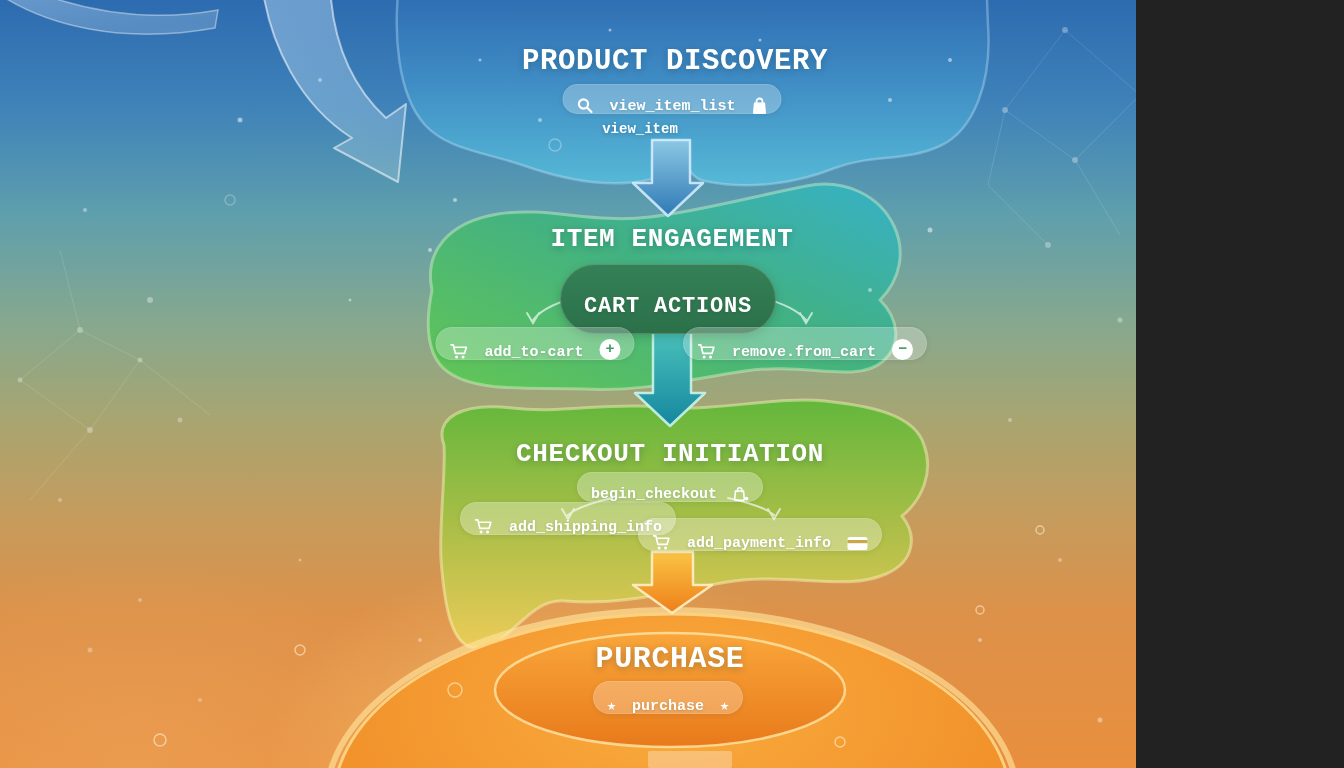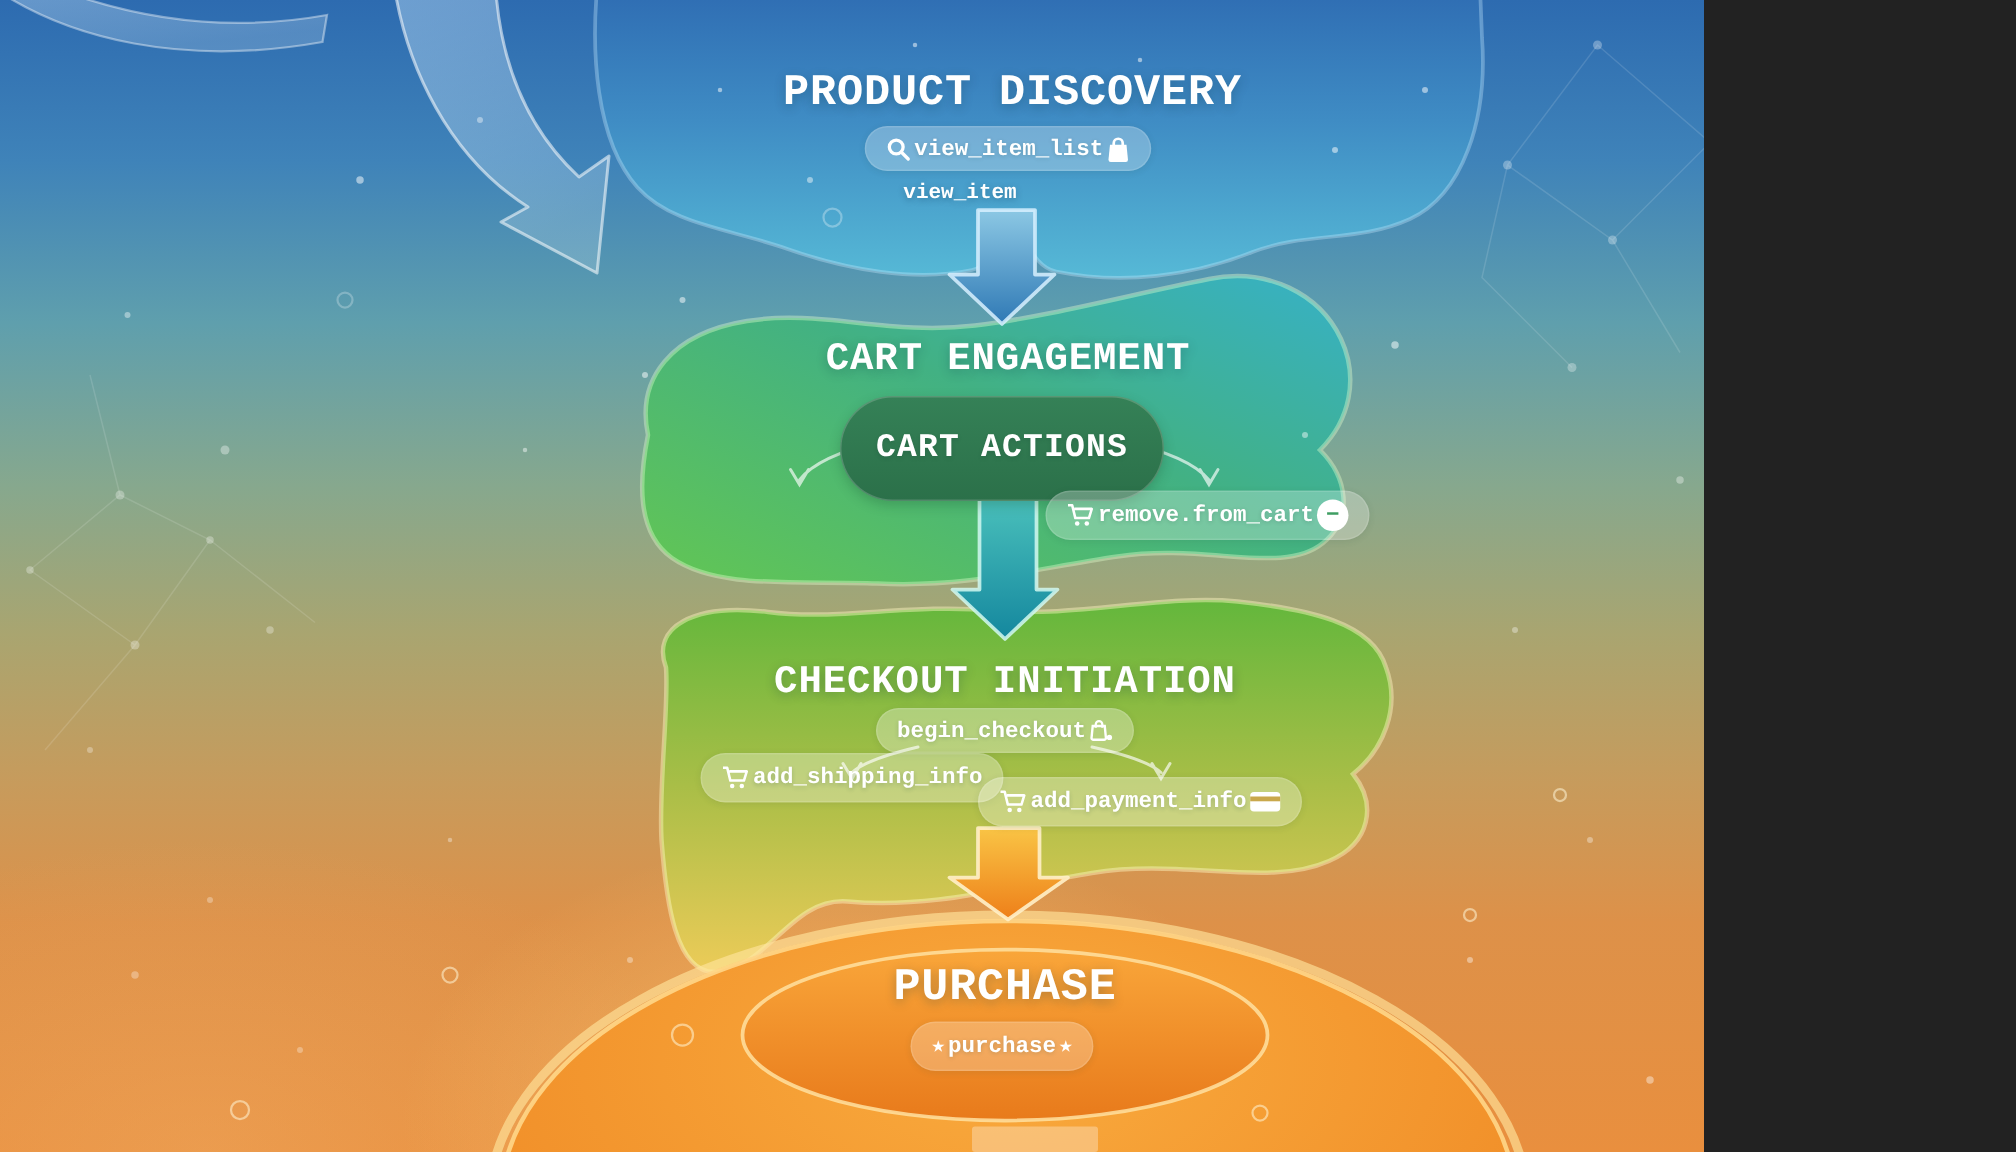--- a/index.html
+++ b/index.html
@@ -10,21 +10,21 @@
       radial-gradient(430px 270px at 50% 97%, rgba(255,216,130,0.55), rgba(255,216,130,0) 70%),
       radial-gradient(500px 300px at 12% 100%, rgba(240,180,110,0.35), rgba(240,180,110,0) 70%),
       linear-gradient(180deg,#2d6bb0 0%,#3f83b9 14%,#5f9fad 28%,#86a88e 42%,#a9a570 55%,#c79b5c 68%,#dd9149 80%,#e98f3e 100%);
   }
   #art{position:absolute;left:0;top:0;}
   .title{
     position:absolute;transform:translateX(-50%);color:#fff;font-weight:bold;
     white-space:nowrap;letter-spacing:0.6px;text-shadow:0 2px 7px rgba(10,50,60,0.28);
   }
   .pill{
-    position:absolute;transform:translateX(-50%);display:flex;align-items:center;gap:2px;
+    position:absolute;transform:translateX(-50%);display:flex;align-items:flex-end;gap:16px;
     background:rgba(255,255,255,0.27);border-radius:999px;color:#fff;white-space:nowrap;
     box-shadow:0 1px 5px rgba(30,60,50,0.10), inset 0 0 0 1px rgba(255,255,255,0.12);
     text-shadow:0 1px 3px rgba(20,60,50,0.20);
   }
   .pill .lbl{line-height:1;}
   .p-std{height:33px;padding:0 14px;font-size:15px;font-weight:600;}
   .p-view{height:30px;padding:0 14px;font-size:15px;font-weight:600;top:84px;left:672px;}
   .p-begin{height:30px;padding:0 14px;font-size:15px;font-weight:600;top:472px;left:670px;background:rgba(255,255,255,0.30);}
   .p-cart-actions{
     height:38px;padding:16px 24px;font-size:22px;font-weight:bold;letter-spacing:0.8px;
@@ -205,26 +205,35 @@
     </svg>
     <span class="lbl">view_item_list</span>
     <svg class="ic" width="16" height="17" viewBox="0 0 16 17">
       <path d="M2.5,5.5 h11 l1,10 a1.5,1.5 0 0 1 -1.5,1.5 h-10 a1.5,1.5 0 0 1 -1.5,-1.5 Z" fill="#fff"></path>
       <path d="M5,7 V4.5 a3,3 0 0 1 6,0 V7" fill="none" stroke="#fff" stroke-width="1.8"></path>
     </svg>
   </div>
 
   <div class="subtext" style="left:640px;top:121px;">view_item</div>
 
-  <div class="title" style="left:672px;top:224px;font-size:26px;">CART ENGAGEMENT</div>
+  <div class="title" style="left:672px;top:224px;font-size:26px;">ITEM ENGAGEMENT</div>
 
   <div class="pill p-cart-actions">
     <span class="lbl">CART ACTIONS</span>
   </div>
 
+  <div class="pill p-std" style="left:535px;top:327px;">
+    <svg class="ic" width="19" height="17" viewBox="0 0 20 18">
+      <path d="M1,2 H4 L6.2,11 H15.8 L17.8,4.5 H5.5" fill="none" stroke="#fff" stroke-width="1.8" stroke-linejoin="round"></path>
+      <circle cx="7.5" cy="14.8" r="1.6" fill="#fff"></circle>
+        <circle cx="14.3" cy="14.8" r="1.6" fill="#fff"></circle>
+    </svg>
+    <span class="lbl">add_to-cart</span>
+    <span class="circle-ic">+</span>
+  </div>
 
   <div class="pill p-std" style="left:805px;top:327px;">
     <svg class="ic" width="19" height="17" viewBox="0 0 20 18">
       <path d="M1,2 H4 L6.2,11 H15.8 L17.8,4.5 H5.5" fill="none" stroke="#fff" stroke-width="1.8" stroke-linejoin="round"></path>
       <circle cx="7.5" cy="14.8" r="1.6" fill="#fff"></circle>
         <circle cx="14.3" cy="14.8" r="1.6" fill="#fff"></circle>
     </svg>
     <span class="lbl">remove.from_cart</span>
     <span class="circle-ic">−</span>
   </div>

